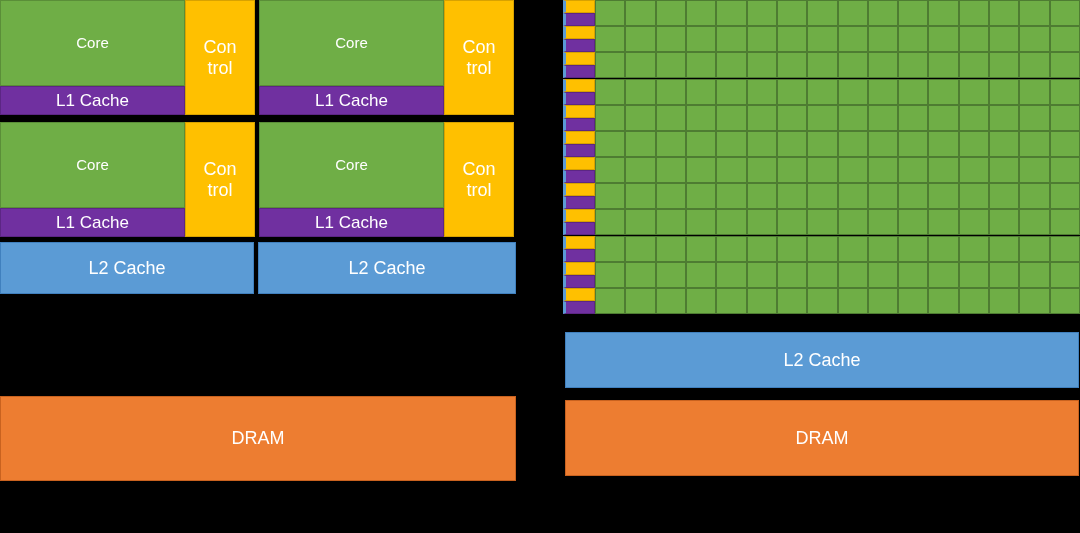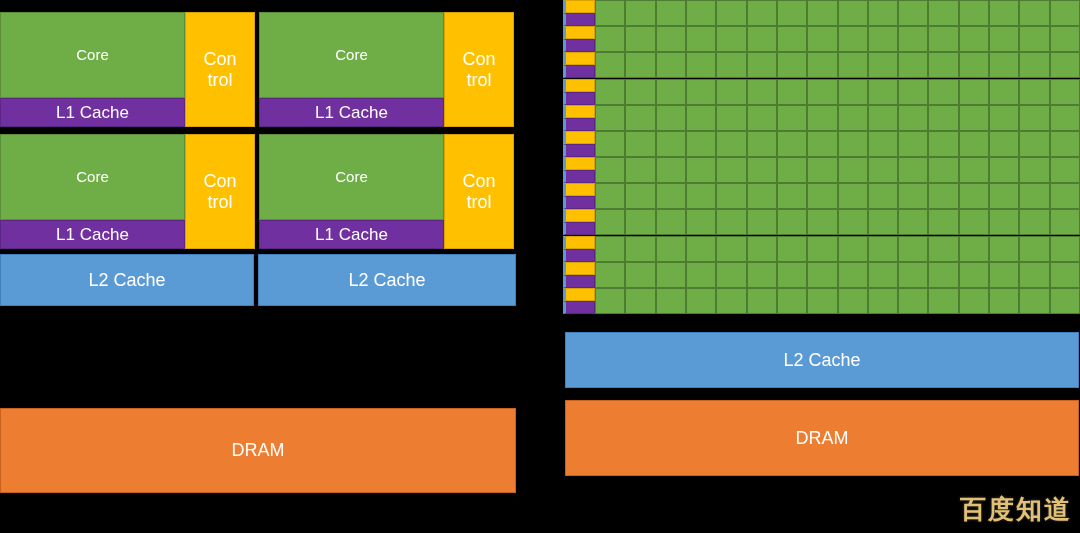--- a/index.html
+++ b/index.html
@@ -84,21 +84,21 @@
     letter-spacing: 2px;
     text-shadow: 0 0 3px rgba(255,255,255,0.25);
     font-family: "DejaVu Sans", sans-serif;
   }
 </style>
 </head>
 <body>
 
 <div id="stage">
 
-  <div class="abs" style="left:0px; top:0px; width:517px; height:481px;margin-top:12px;">
+  <div class="abs" style="left:0px; top:0px; width:517px; height:481px;">
 
     <div class="abs" style="left:0px; top:0px; width:257px; height:115px;">
       <div class="abs label core-box" style="left:0px; top:0px; width:185px; height:86px;">Core</div>
       <div class="abs label l1-box" style="left:0px; top:86px; width:185px; height:29px;">L1 Cache</div>
       <div class="abs label control-box" style="left:185px; top:0px; width:70px; height:115px;">Con
 trol</div>
     </div>
 
     <div class="abs" style="left:259px; top:0px; width:257px; height:115px;">
       <div class="abs label core-box" style="left:0px; top:0px; width:185px; height:86px;">Core</div>
@@ -350,15 +350,14 @@
         <div class="abs gpu-cell" style="left: 394.062px; top: 287.833px; width: 30.3125px; height: 26.1667px;"></div>
         <div class="abs gpu-cell" style="left: 424.375px; top: 287.833px; width: 30.3125px; height: 26.1667px;"></div>
         <div class="abs gpu-cell" style="left: 454.688px; top: 287.833px; width: 30.3125px; height: 26.1667px;"></div>
       </div>
 
     <div class="abs label l2-box" style="left:2px; top:332px; width:514px; height:56px;">L2 Cache</div>
 
     <div class="abs label dram-box" style="left:2px; top:400px; width:514px; height:76px;">DRAM</div>
   </div>
 
-  <div class="abs" id="watermark" style="right:8px; bottom:6px;">百度知道</div>
 
 </div>
 
 </body></html>

